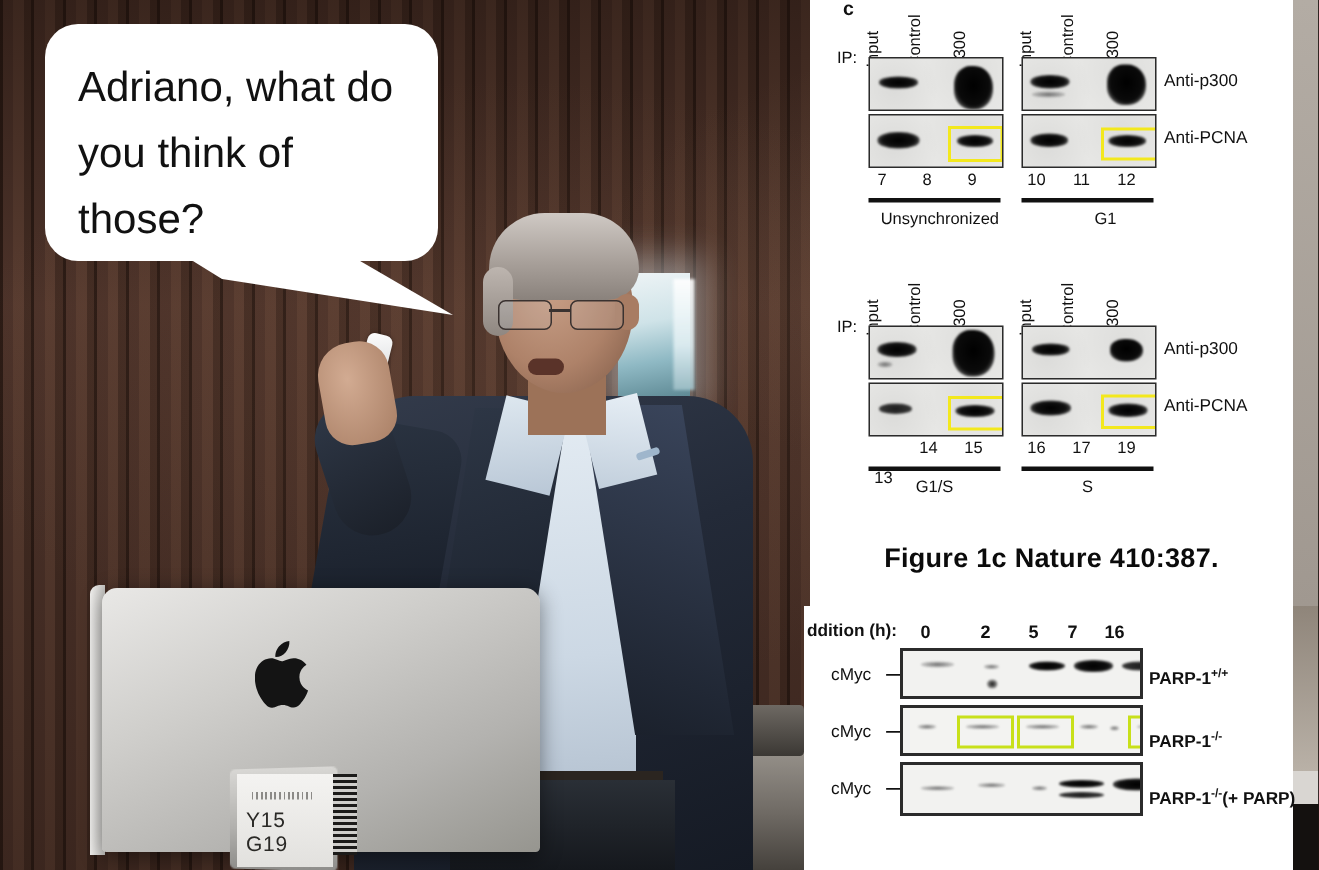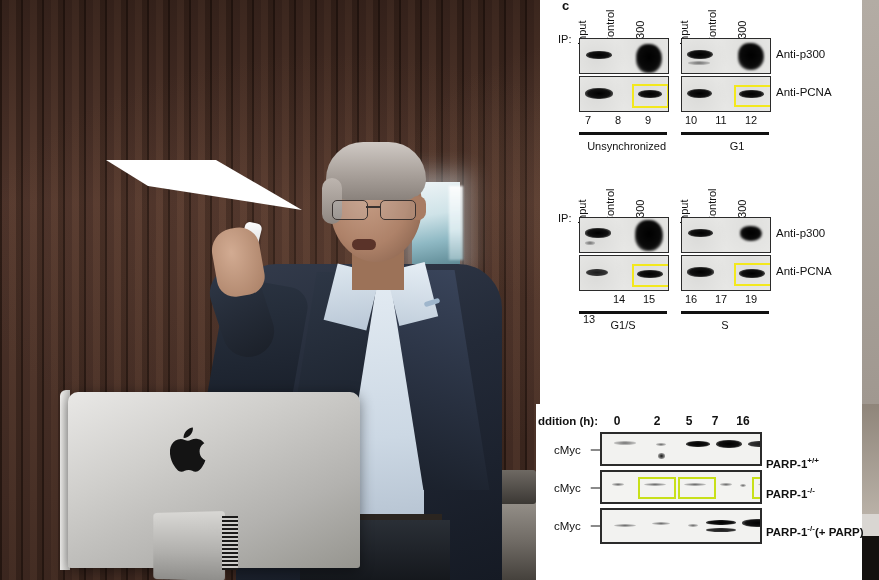--- a/index.html
+++ b/index.html
@@ -210,26 +210,33 @@
 
     <div class="imac-edge"></div>
     <div class="imac-screen"></div>
     <div class="imac-logo">
       <svg width="40" height="48" viewBox="0 0 40 48" aria-hidden="true">
         <path d="M20.5 10.8c1.6-2 2.7-4.7 2.4-7.4-2.3.1-5.1 1.6-6.8 3.5-1.5 1.7-2.8 4.5-2.5 7.1 2.6.2 5.2-1.3 6.9-3.2z" fill="#141414"></path>
         <path d="M29.6 27.5c-.1-5.5 4.5-8.1 4.7-8.3-2.6-3.8-6.6-4.3-8-4.4-3.4-.3-6.6 2-8.4 2-1.7 0-4.4-1.9-7.2-1.9-3.7.1-7.1 2.2-9 5.5-3.8 6.6-1 16.5 2.8 21.9 1.8 2.6 4 5.6 6.9 5.5 2.8-.1 3.8-1.8 7.2-1.8 3.3 0 4.3 1.8 7.2 1.7 3-.1 4.8-2.7 6.6-5.3 2.1-3 2.9-6 3-6.1-.1-.1-5.7-2.2-5.8-8.8z" fill="#141414"></path>
       </svg>
     </div>
     <div class="imac-neck"></div>
+    <div class="imac-tag">
+      <div class="tiny"></div>
+      <div class="code">Y15 G19</div>
+    </div>
     <div class="barcode"></div>
 
     <div class="tail">
       <svg width="210" height="60" viewBox="0 0 210 60">
         <path d="M0 0 L110 0 L196 50 L42 26 Z" fill="#ffffff"></path>
       </svg>
+    </div>
+    <div id="bubble">
+      <div class="txt">Adriano, what do you think of those?</div>
     </div>
   </div>
 
   <div class="rail"></div>
   <div class="rail2"></div>
   <div class="rail3"></div>
   <div class="rail4"></div>
 
   <div id="slide">
 
@@ -323,20 +330,21 @@
     <span class="lanenum" style="left:142px;top:293px;width:18px;">16</span>
     <span class="lanenum" style="left:172px;top:293px;width:18px;">17</span>
     <span class="lanenum" style="left:202px;top:293px;width:18px;">19</span>
 
     <div class="underbar" style="left:39px;top:311px;width:88px;"></div>
     <div class="underbar" style="left:141px;top:311px;width:88px;"></div>
 
     <span class="phase" style="left:39px;top:319px;width:88px;">G1/S</span>
     <span class="phase" style="left:141px;top:319px;width:88px;">S</span>
 
+    <div class="caption1">Figure 1c Nature 410:387.</div>
   </div>
 
   <div id="slide2">
 
     <span class="tp-label" style="left:2px;top:11px;">ddition (h):</span>
 
     <span class="tp" style="left:74px;top:10px;width:14px;">0</span>
     <span class="tp" style="left:114px;top:10px;width:14px;">2</span>
     <span class="tp" style="left:146px;top:10px;width:14px;">5</span>
     <span class="tp" style="left:172px;top:10px;width:14px;">7</span>
@@ -345,21 +353,21 @@
     <span class="cmyc" style="left:18px;top:40px;">cMyc</span>
     <span class="arrow" style="left:54px;top:39px;">⟶</span>
     <div class="gel" style="left:64px;top:28px;width:158px;height:30px;background:#f2f2f0;border-width:2.2px;">
       <div class="band faint" style="left:12px;top:7px;width:22px;height:4px;"></div>
       <div class="band faint" style="left:54px;top:9px;width:10px;height:3px;"></div>
       <div class="band faint" style="left:56px;top:19px;width:7px;height:6px;background:radial-gradient(ellipse,#111,rgba(40,40,40,.1));"></div>
       <div class="band dark" style="left:84px;top:7px;width:24px;height:6px;"></div>
       <div class="band dark" style="left:114px;top:6px;width:26px;height:8px;"></div>
       <div class="band mid" style="left:146px;top:7px;width:24px;height:6px;"></div>
     </div>
-    <span class="parp" style="left:230px;top:52px;">
+    <span class="parp" style="left:230px;top:40px;">
       <span>PARP-1</span><span class="sup">+/+</span>
     </span>
 
     <span class="cmyc" style="left:18px;top:78px;">cMyc</span>
     <span class="arrow" style="left:54px;top:77px;">⟶</span>
     <div class="gel" style="left:64px;top:66px;width:158px;height:30px;background:#f3f3f1;border-width:2.2px;">
       <div class="band faint" style="left:10px;top:11px;width:12px;height:3px;"></div>
       <div class="band faint" style="left:42px;top:11px;width:22px;height:3px;"></div>
       <div class="band faint" style="left:82px;top:11px;width:22px;height:3px;"></div>
       <div class="band faint" style="left:118px;top:11px;width:12px;height:3px;"></div>

